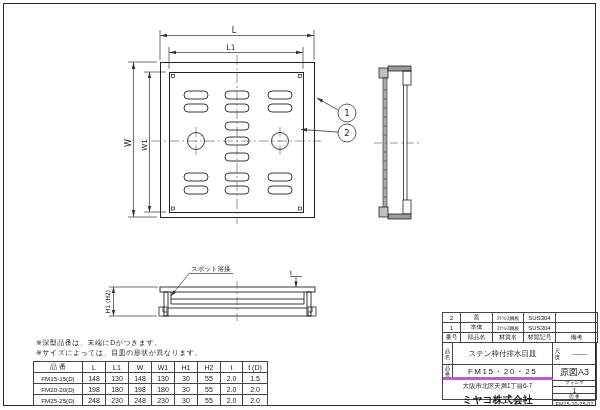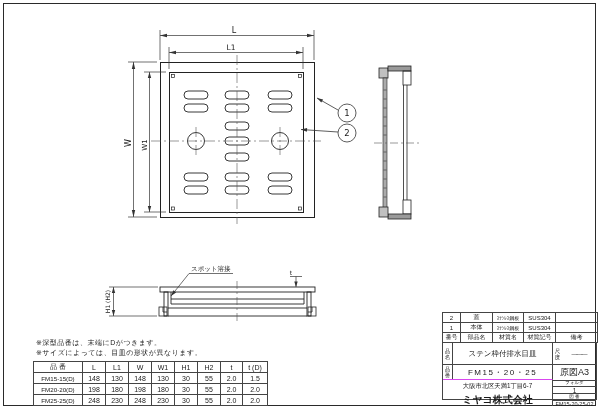--- a/index.html
+++ b/index.html
@@ -314,21 +314,21 @@
     <div class="tb-cell" style="left:0;top:0;width:110px;height:22px;border-bottom:1px solid #444;border-right:1px solid #444;">
       <div class="vlabel">品名</div>
       <div style="flex:1;text-align:center;font-size:7.5px;">ステン枠付排水目皿</div>
     </div>
 
     <div class="tb-cell" style="left:110px;top:0;width:43px;height:22px;border-bottom:1px solid #444;">
       <div class="vlabel" style="border-right:none;">尺度</div>
       <div style="flex:1;text-align:center;font-size:6px;letter-spacing:-1px;">———</div>
     </div>
 
-    <div class="tb-cell" style="left:0;top:22px;width:110px;height:15px;border-bottom:1px solid #d946ef;border-right:1px solid #444;">
+    <div class="tb-cell" style="left:0;top:22px;width:110px;height:15px;border-bottom:3px solid #d946ef;border-right:1px solid #444;">
       <div class="vlabel">品番</div>
       <div style="flex:1;text-align:center;font-size:8px;letter-spacing:1.5px;">FM15・20・25</div>
     </div>
 
     <div class="tb-cell" style="left:110px;top:22px;width:43px;height:16px;border-bottom:1px solid #444;">
       <div style="font-size:9px;">原図A3</div>
     </div>
 
     <div class="tb-cell" style="left:0;top:37px;width:110px;height:13px;border-right:1px solid #444;">
       <div style="font-size:6.3px;white-space:nowrap;">大阪市北区天満1丁目6-7</div>

